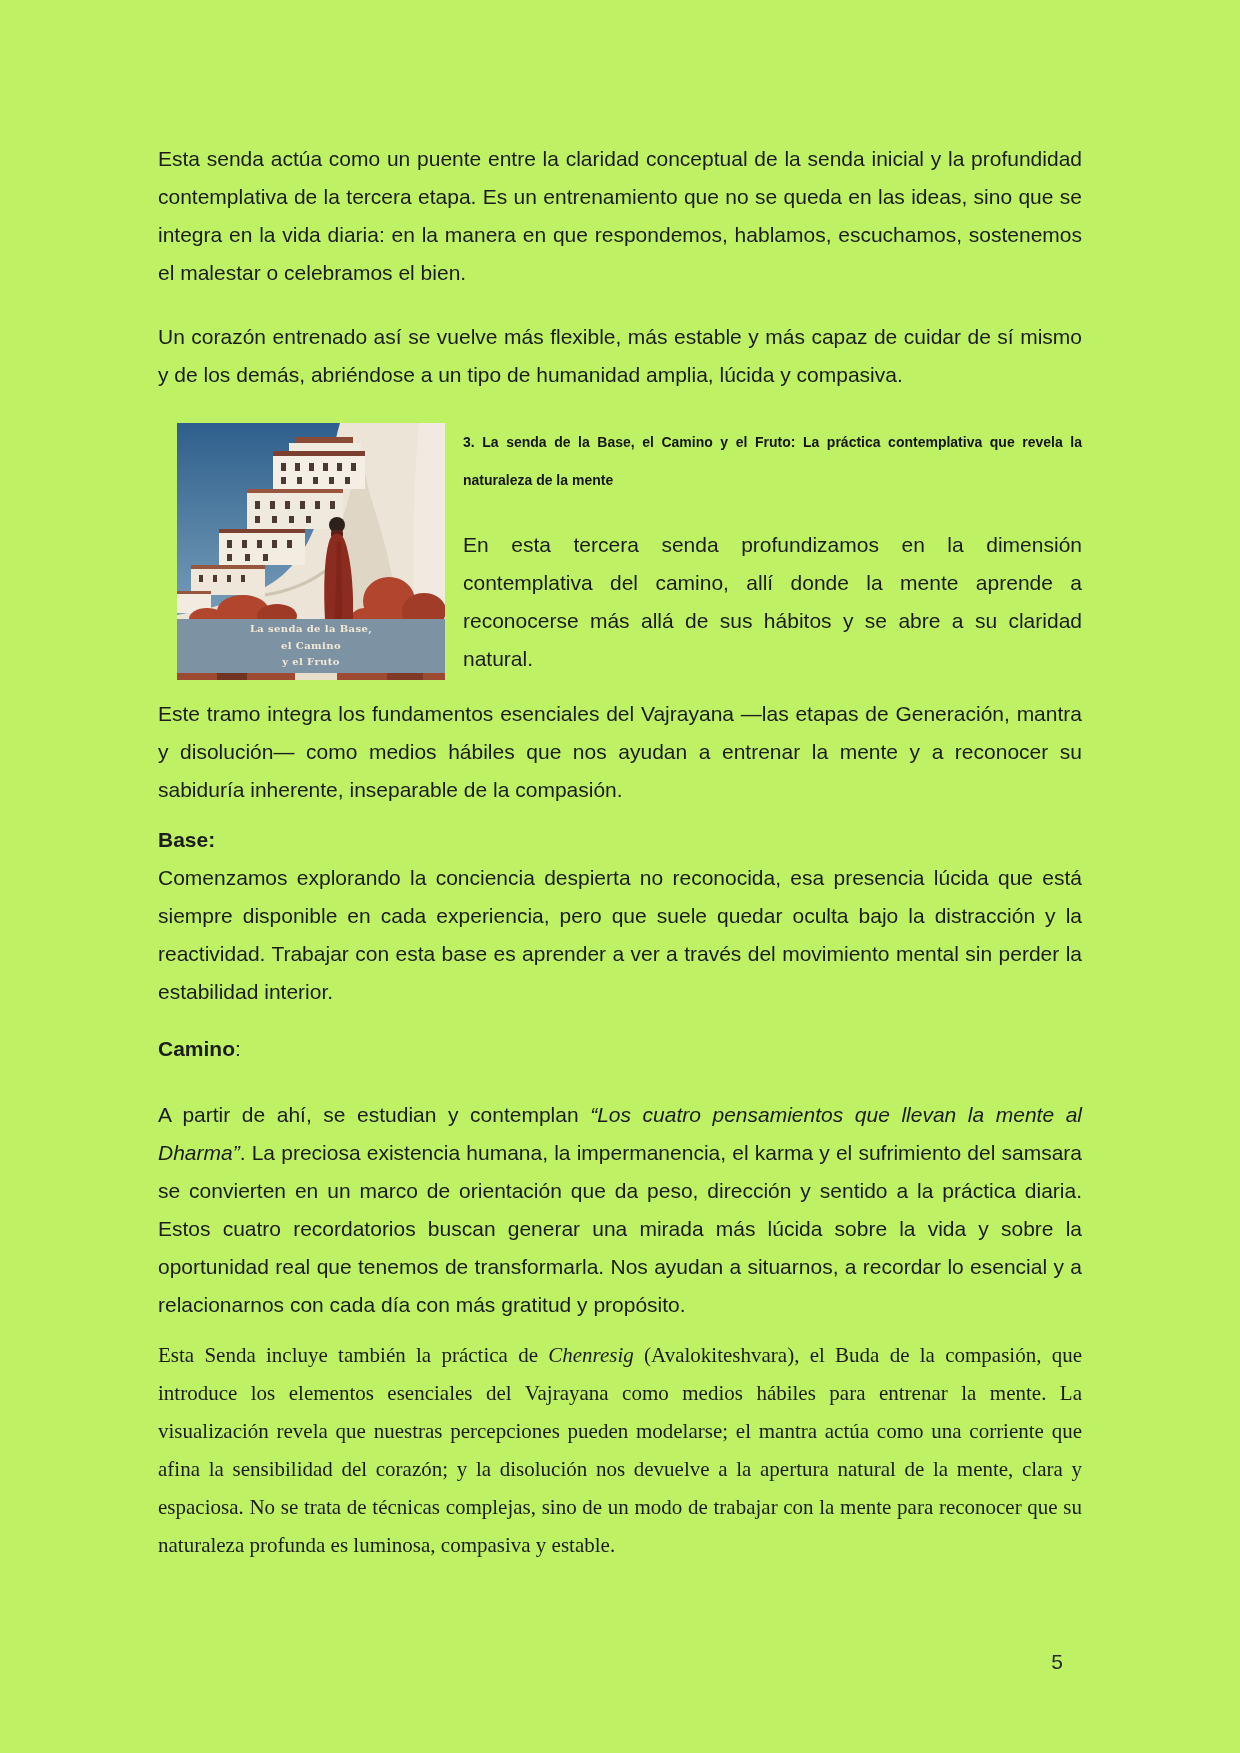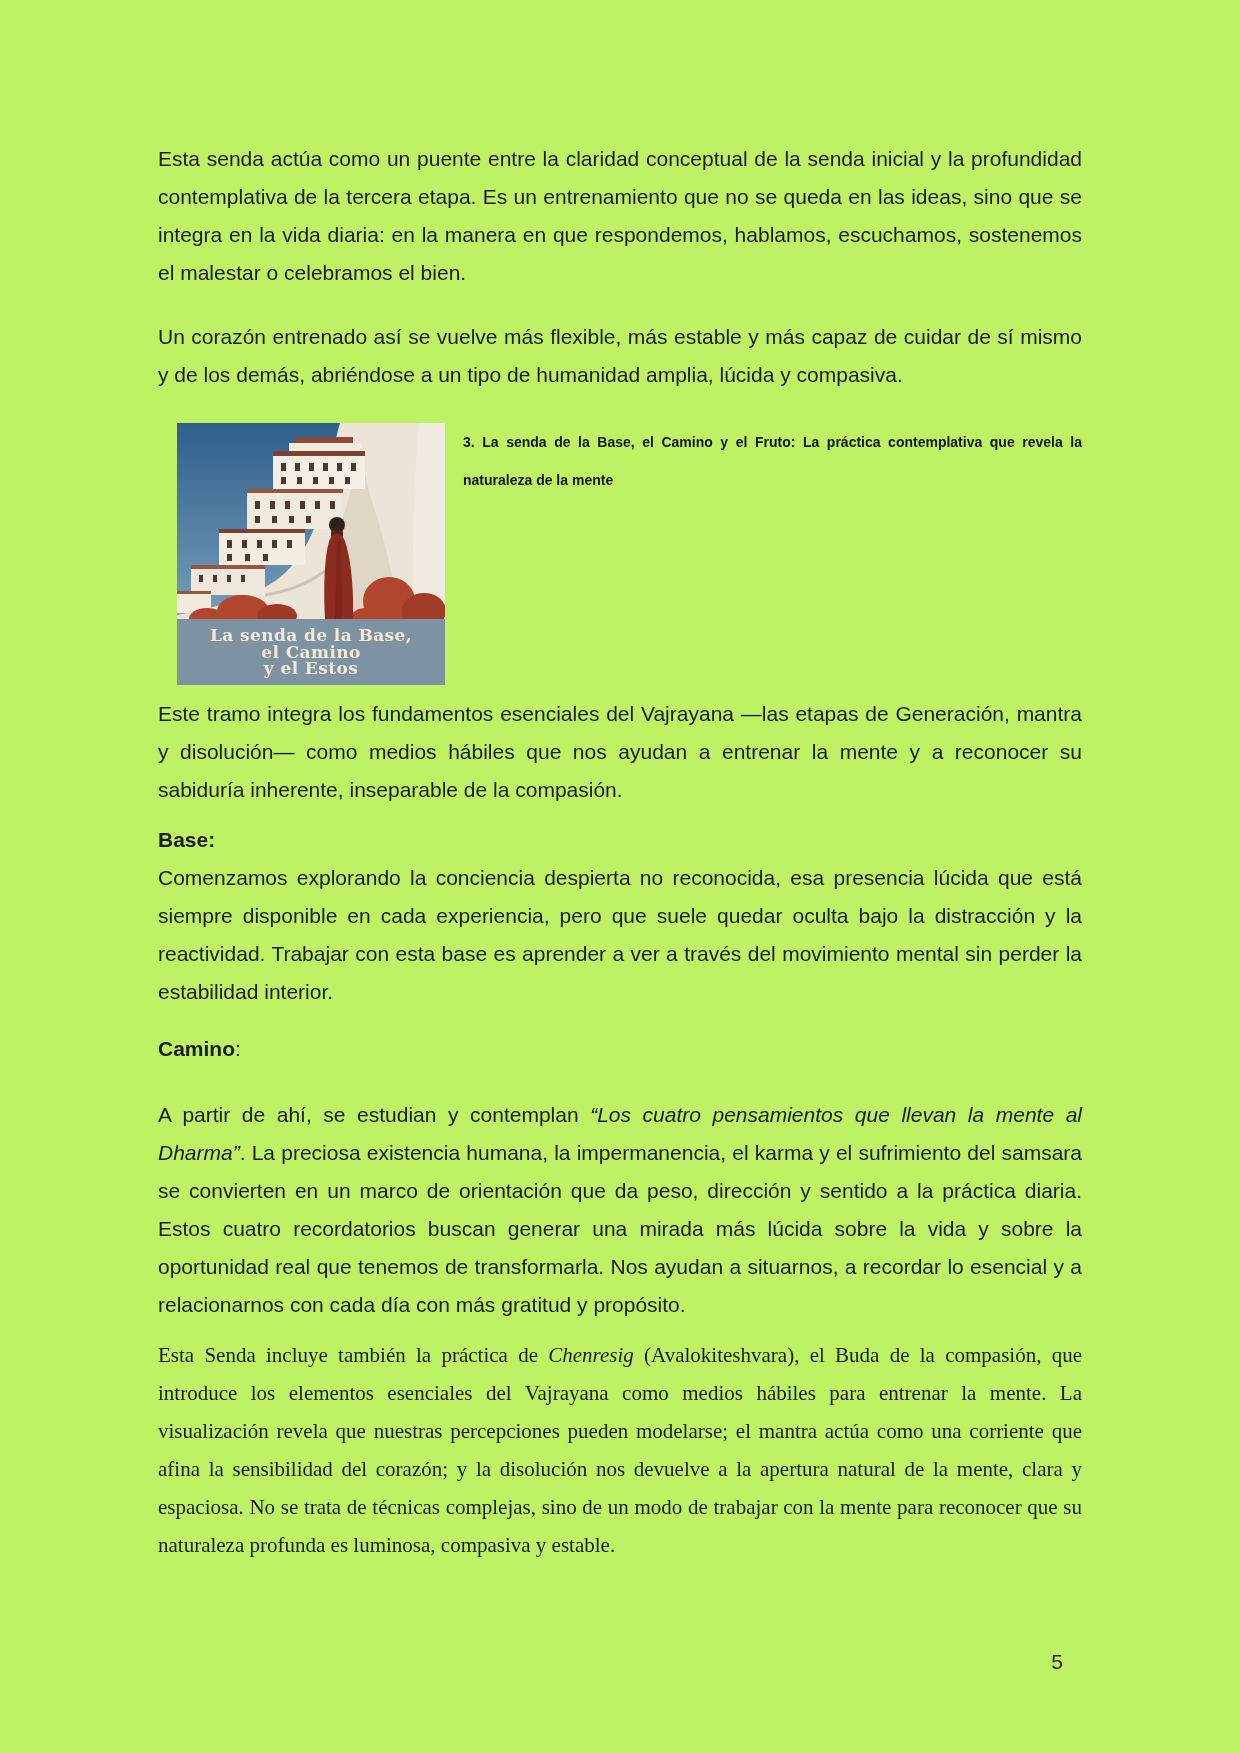--- a/index.html
+++ b/index.html
@@ -49,29 +49,29 @@
     margin:0 18px 15px 19px;
     position:relative;
     background:#ece4d6;
   }
   .figure svg{display:block;width:268px;height:257px;}
   .fig-caption{
     position:absolute;
     left:0;
     top:196px;
     width:268px;
-    height:66px;
+    height:54px;
     background:#7d92a2;
     display:flex;
     flex-direction:column;
     align-items:center;
     justify-content:center;
     font-family:"DejaVu Serif", serif;
     font-weight:bold;
-    font-size:17px;
+    font-size:10px;
     line-height:16.5px;
     letter-spacing:0.4px;
     color:#f3e9d6;
     text-align:center;
   }
   .page-number{
     position:absolute;
     top:1643px;
     right:177px;
     font-size:21px;
@@ -184,26 +184,27 @@
         <g>
           <rect x="0" y="250" width="268" height="7" fill="#9c4a31"></rect>
           <rect x="118" y="250" width="42" height="7" fill="#e8ddcb"></rect>
           <rect x="40" y="250" width="30" height="7" fill="#6f3422"></rect>
           <rect x="210" y="250" width="36" height="7" fill="#7e3a26"></rect>
         </g>
       </svg>
       <div class="fig-caption">
         <div>La senda de la Base,</div>
         <div>el Camino</div>
-        <div>y el Estos</div>
+        <div>y el Fruto</div>
       </div>
     </div>
 
     <h2 class="section-heading">3. La senda de la Base, el Camino y el Fruto: La práctica contemplativa que revela la naturaleza de la mente</h2>
 
+    <p class="para-intro">En esta tercera senda profundizamos en la dimensión contemplativa del camino, allí donde la mente aprende a reconocerse más allá de sus hábitos y se abre a su claridad natural.</p>
 
     <p class="para-vajrayana">Este tramo integra los fundamentos esenciales del Vajrayana —las etapas de Generación, mantra y disolución— como medios hábiles que nos ayudan a entrenar la mente y a reconocer su sabiduría inherente, inseparable de la compasión.</p>
 
     <p class="sub-label">
       <strong>Base:</strong>
     </p>
     <p class="base-text">Comenzamos explorando la conciencia despierta no reconocida, esa presencia lúcida que está siempre disponible en cada experiencia, pero que suele quedar oculta bajo la distracción y la reactividad. Trabajar con esta base es aprender a ver a través del movimiento mental sin perder la estabilidad interior.</p>
 
     <p class="sub-label camino-label">
       <strong>Camino</strong><span class="colon">:</span>

